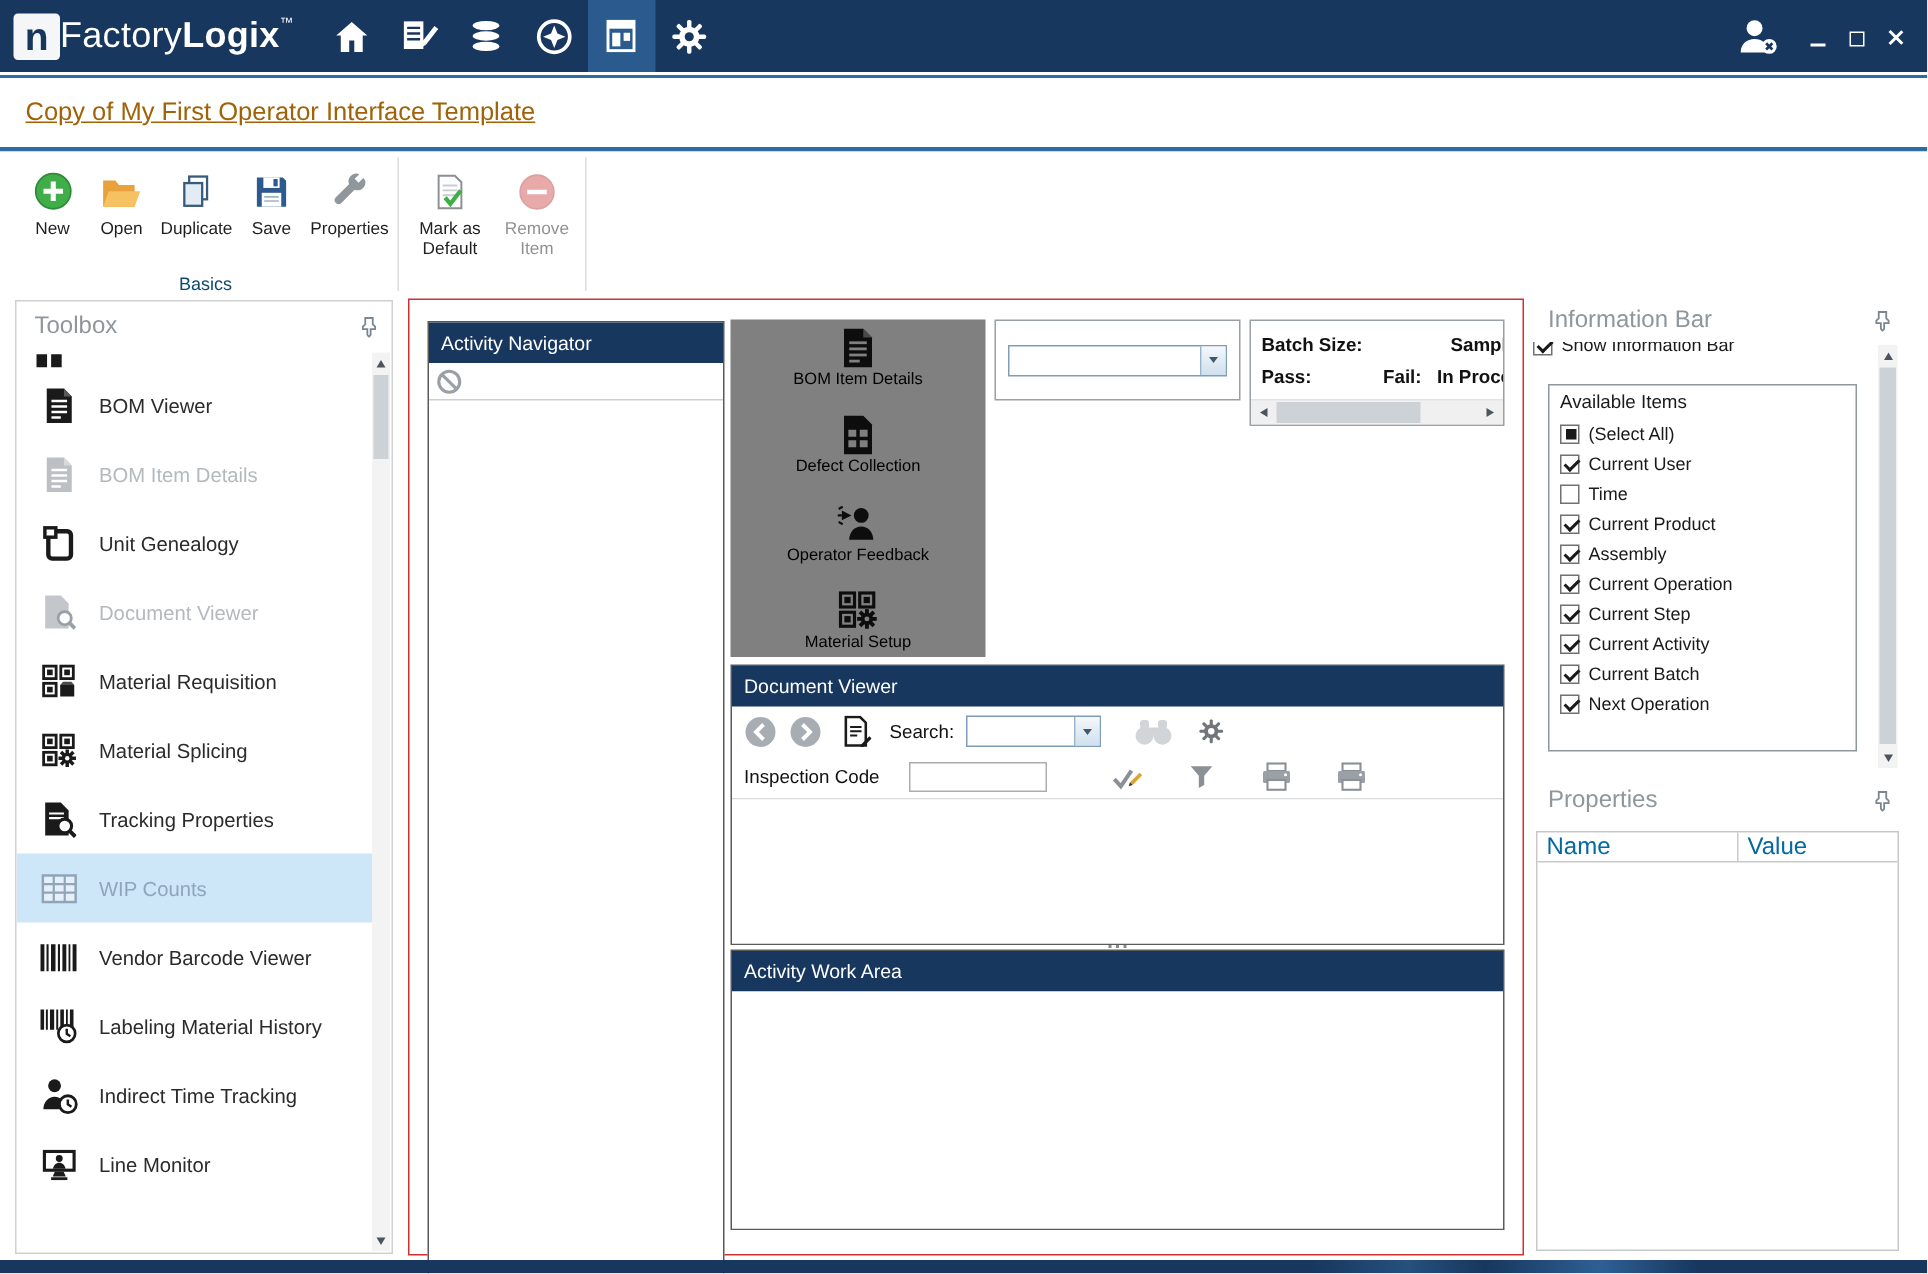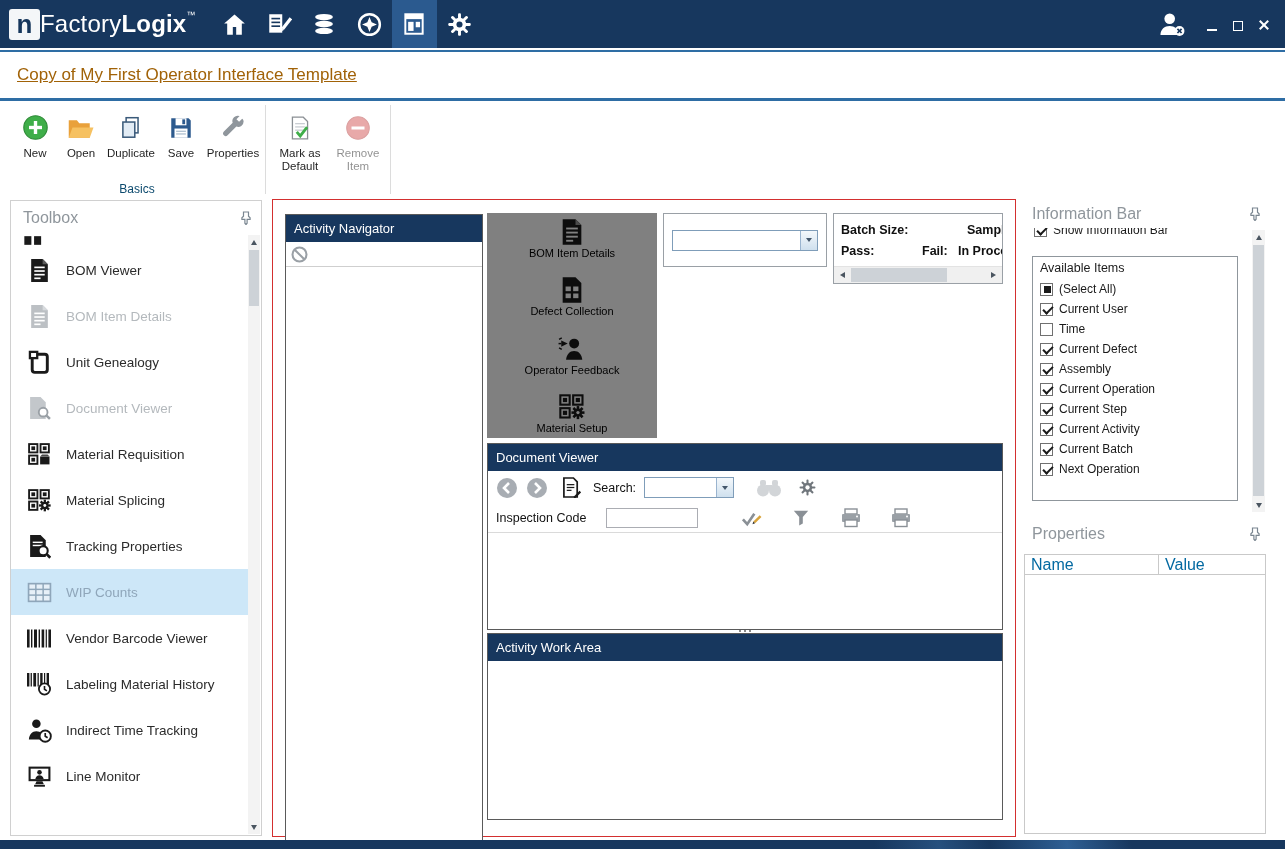--- a/index.html
+++ b/index.html
@@ -101,21 +101,21 @@
   .icbtn{display:flex;align-items:center;justify-content:center;cursor:pointer;background:none;border:0;padding:0}
 
   .dots{position:absolute;left:214px;top:429px;width:516px;height:4px;display:flex;justify-content:center;align-items:center;gap:3px}
   .dots i{width:2px;height:2px;background:#8a8a8a;display:block}
 
   .awa{position:absolute;left:214px;top:433px;width:516px;height:187px;border:1px solid #5a5a5a;background:#fff;display:flex;flex-direction:column}
 
   
   .infobar{position:absolute;left:1022px;top:200px;width:248px;height:316px;background:#fff}
   .ib-header{height:28px;display:flex;align-items:center;justify-content:space-between;padding:0 9px 0 10px}
-  .ib-show{margin-left:12px;height:13px;overflow:hidden}
+  .ib-show{margin-left:0;height:13px;overflow:hidden}
   .ib-show-inner{display:flex;align-items:center;gap:6px;font-size:12px;color:#1a1a1a;transform:translateY(-8px);height:20px}
   .gb{position:absolute;left:10px;top:56px;width:206px;height:245px;border:1px solid #8f969c;background:#fff}
   .gb-title{height:22px;display:flex;align-items:center;padding-left:7px;font-size:12.5px;color:#1a1a1a}
   .gb-row{display:flex;align-items:center;gap:6px;padding-left:7px;height:20px;font-size:12px;color:#1a1a1a;cursor:pointer}
   .cb{width:13px;height:13px;border:1px solid #707070;background:#fff;position:relative;flex:0 0 auto}
   .cb.checked::after{content:"";position:absolute;left:2px;top:2.5px;width:8px;height:4px;border-left:2px solid #1a1a1a;border-bottom:2px solid #1a1a1a;transform:rotate(-45deg)}
   .cb.ind::after{content:"";position:absolute;left:2.5px;top:2.5px;width:7px;height:7px;background:#1a1a1a}
   .ib-vsb{position:absolute;right:5px;top:30px;width:13px;height:282px;background:#f3f3f3}
   .ib-vsb .vsb-btn{width:13px}
 
@@ -793,21 +793,21 @@
       <div class="gb-row">
           <span class="cb checked"></span>
           <span>Current User</span>
         </div>
       <div class="gb-row">
           <span class="cb"></span>
           <span>Time</span>
         </div>
       <div class="gb-row">
           <span class="cb checked"></span>
-          <span>Current Defect</span>
+          <span>Current Product</span>
         </div>
       <div class="gb-row">
           <span class="cb checked"></span>
           <span>Assembly</span>
         </div>
       <div class="gb-row">
           <span class="cb checked"></span>
           <span>Current Operation</span>
         </div>
       <div class="gb-row">

